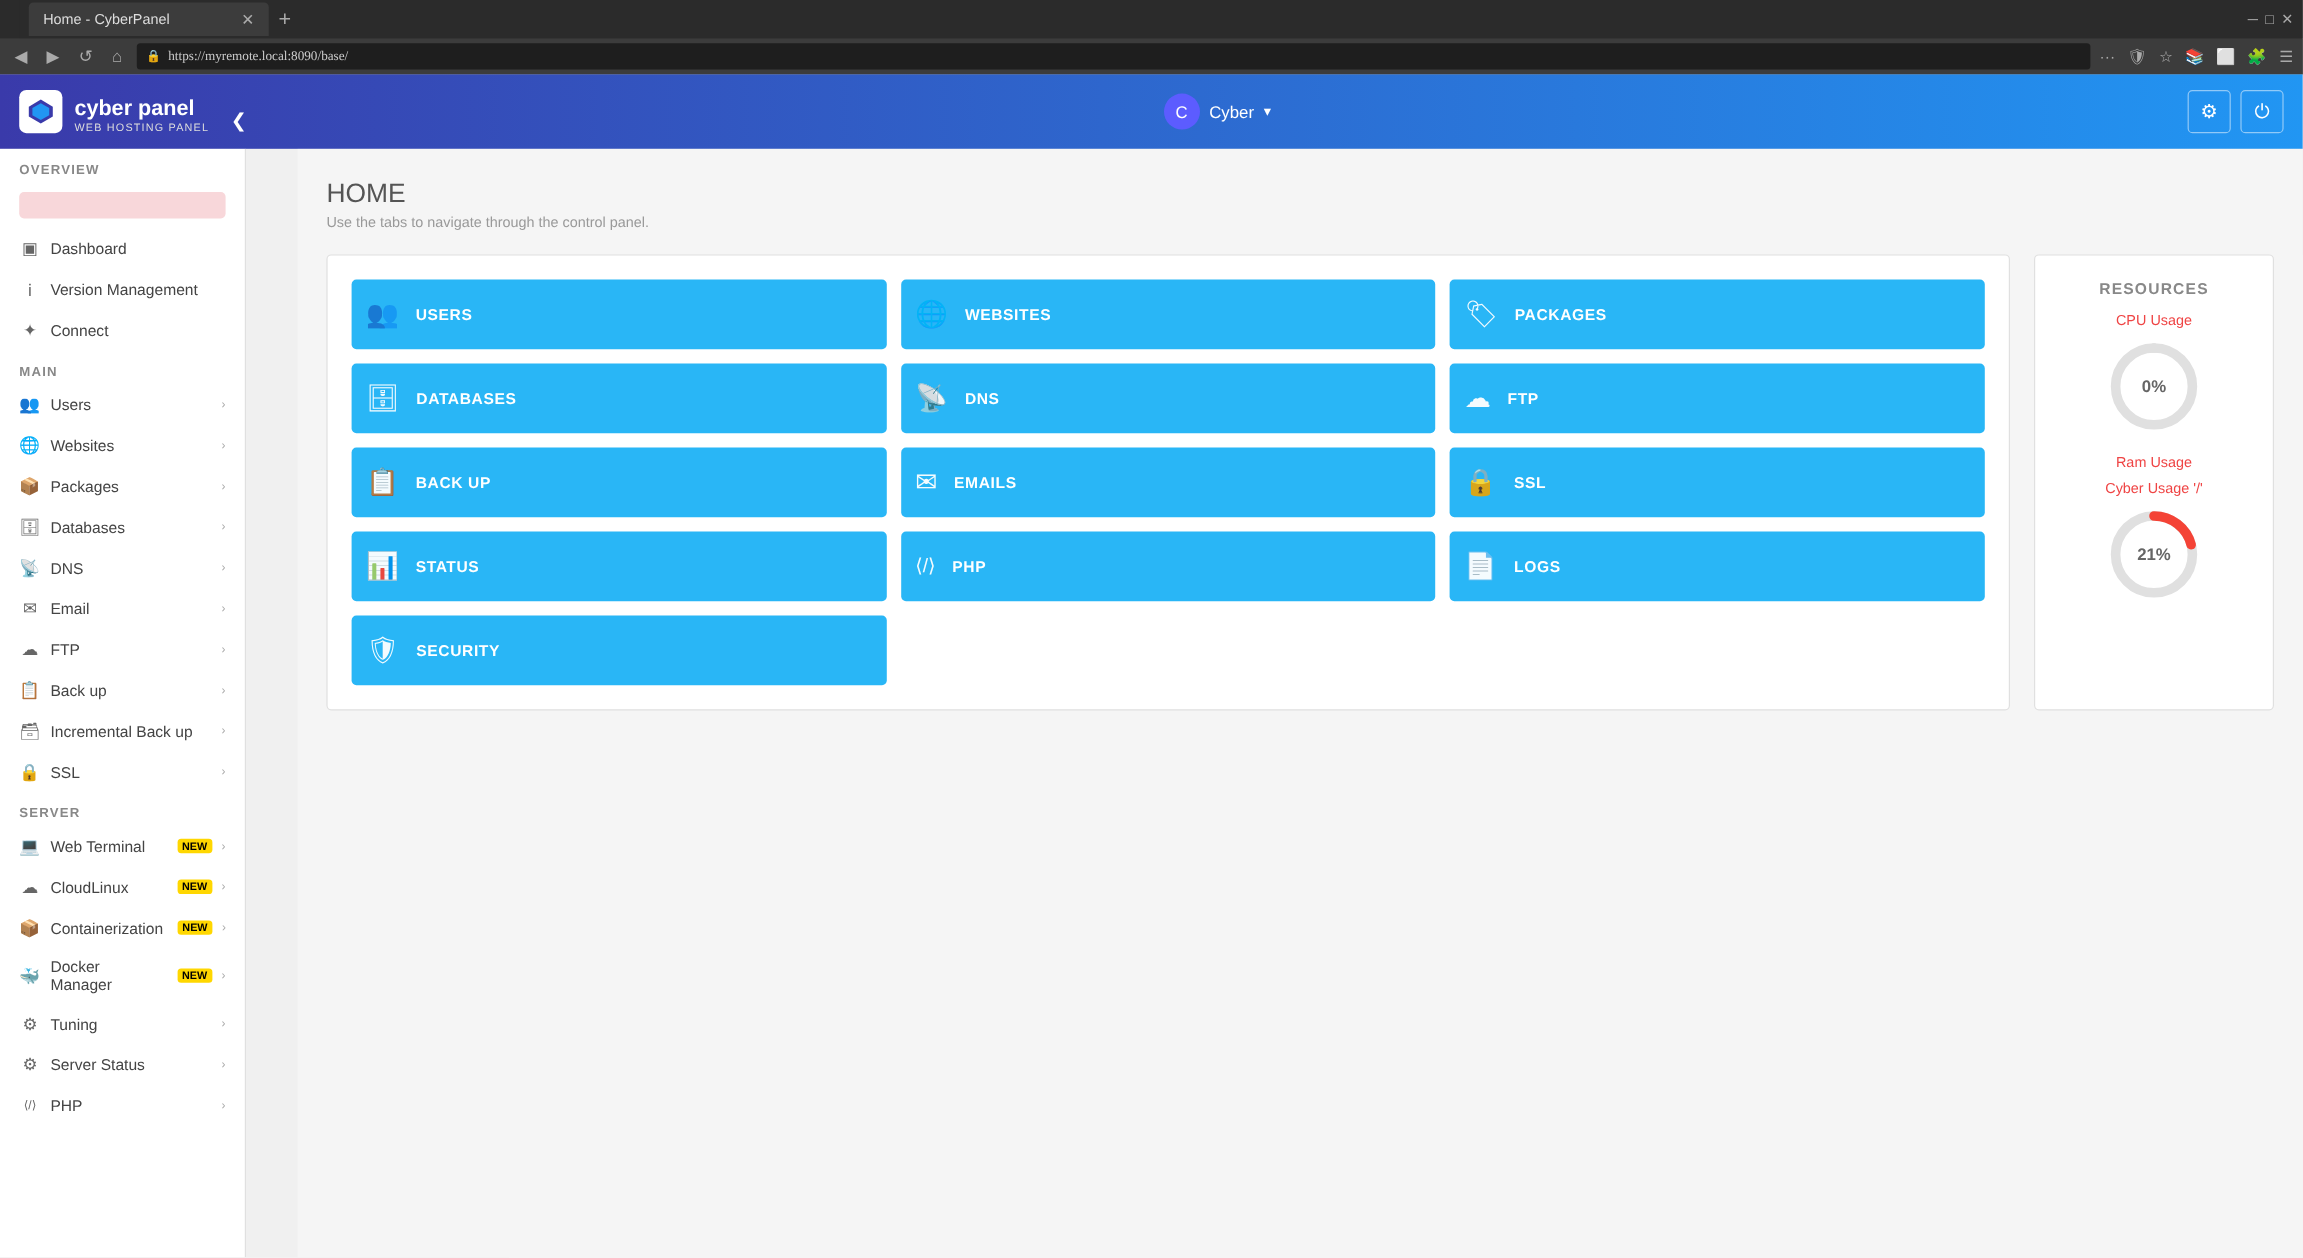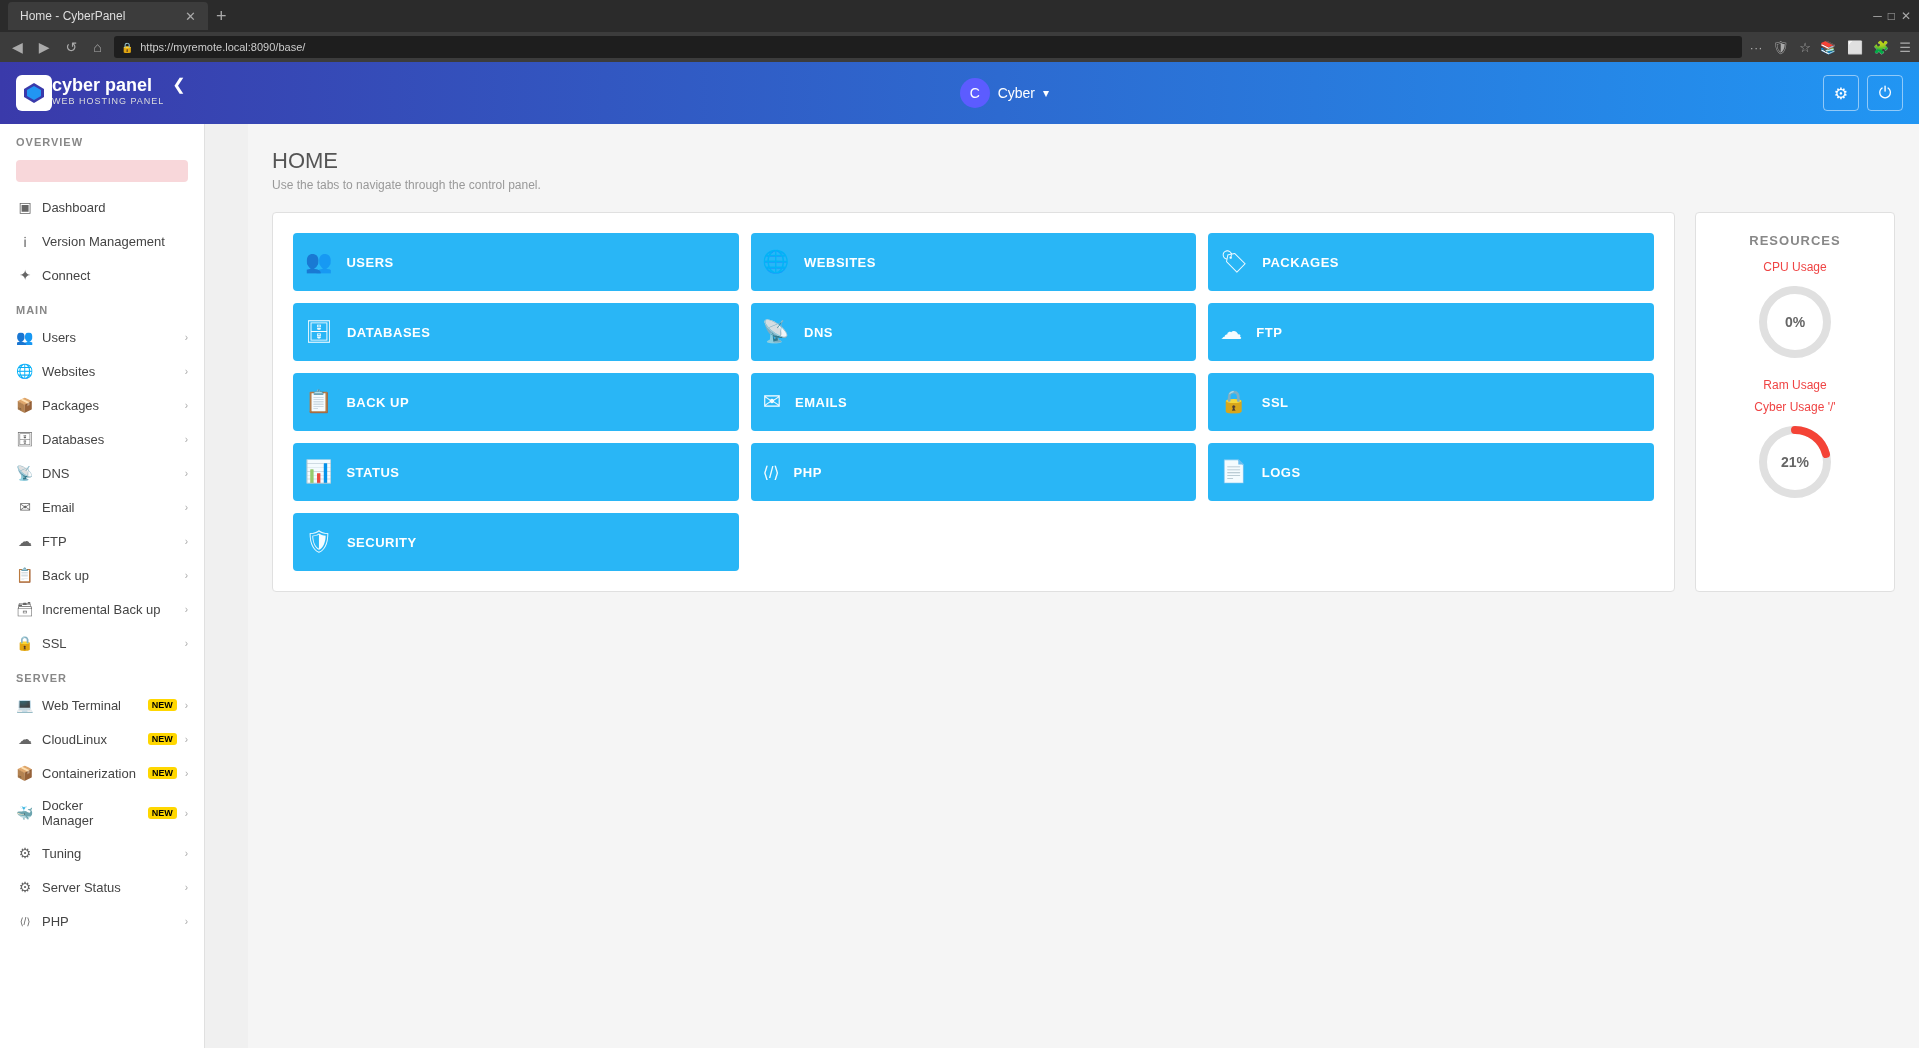--- a/index.html
+++ b/index.html
@@ -1,32 +1,32 @@
 <!DOCTYPE html>
 <html><head>
   <meta charset="utf-8">
   <style>
     * { margin: 0; padding: 0; box-sizing: border-box; }
     body { font-family: 'Segoe UI', Tahoma, Geneva, Verdana, sans-serif; background: #f0f0f0; overflow: hidden; width: 1919px; height: 1048px; }
 
     
     .browser-chrome { background: #2b2b2b; height: 62px; display: flex; flex-direction: column; }
-    .browser-tabs { display: flex; align-items: center; height: 32px; padding: 0 8px; background: #2b2b2b; }
+    .browser-tabs { display: flex; align-items: center; height: 32px; padding: 0 8px; background: #2b2b2b; margin-left: 16px; }
     .browser-tab { display: flex; align-items: center; background: #3c3c3c; border-radius: 4px 4px 0 0; padding: 0 12px; height: 28px; gap: 8px; min-width: 200px; }
     .browser-toolbar { display: flex; align-items: center; height: 30px; padding: 0 8px; gap: 8px; background: #3c3c3c; }
     .browser-nav-btn { color: #aaa; font-size: 14px; cursor: pointer; padding: 2px 4px; }
     .browser-address-bar { flex: 1; background: #1e1e1e; border-radius: 3px; height: 22px; display: flex; align-items: center; padding: 0 8px; gap: 6px; }
     .browser-address-bar span { color: #ccc; font-size: 11px; }
 
     
     .app-container { display: flex; flex-direction: column; height: calc(1048px - 62px); }
 
     
     .top-header { background: linear-gradient(to right, #3a3aaa, #2196F3); height: 62px; display: flex; align-items: center; padding: 0 16px; justify-content: space-between; }
-    .logo-area { display: flex; align-items: flex-start; }
+    .logo-area { display: flex; align-items: flex-end; gap: 10px; }
     .logo-icon { width: 36px; height: 36px; background: #fff; border-radius: 6px; display: flex; align-items: center; justify-content: center; }
     .logo-text { color: #fff; }
     .logo-text .logo-main { font-size: 18px; font-weight: bold; }
     .logo-text .logo-sub { font-size: 9px; letter-spacing: 1px; color: #ddd; }
     .collapse-btn { color: #fff; font-size: 16px; cursor: pointer; margin-left: 8px; }
     .user-area { display: flex; align-items: center; gap: 8px; }
     .user-avatar { width: 30px; height: 30px; background: #5c5cff; border-radius: 50%; display: flex; align-items: center; justify-content: center; color: #fff; font-size: 14px; }
     .user-name { color: #fff; font-size: 14px; }
     .user-dropdown { color: #fff; font-size: 12px; cursor: pointer; }
     .header-right { display: flex; align-items: center; gap: 8px; }
@@ -95,21 +95,21 @@
       <span style="cursor:pointer;">✕</span>
     </div>
   </div>
   <div class="browser-toolbar">
     <span class="browser-nav-btn">◀</span>
     <span class="browser-nav-btn">▶</span>
     <span class="browser-nav-btn">↺</span>
     <span class="browser-nav-btn">⌂</span>
     <div class="browser-address-bar">
       <span style="color:#aaa; font-size:10px;">🔒</span>
-      <span style="color:#ccc; font-size:11px;">https://myremote.local:8090/base/</span>
+      <span style="color:#ccc; font-size:11px;font-family:Liberation Serif, serif;">https://myremote.local:8090/base/</span>
     </div>
     <div style="display:flex; gap:10px; align-items:center; color:#aaa; font-size:13px;">
       <span style="cursor:pointer;">···</span>
       <span>🛡</span>
       <span style="cursor:pointer;">☆</span>
       <span style="cursor:pointer;">📚</span>
       <span style="cursor:pointer;">⬜</span>
       <span style="cursor:pointer;">🧩</span>
       <span style="cursor:pointer;">☰</span>
     </div>

